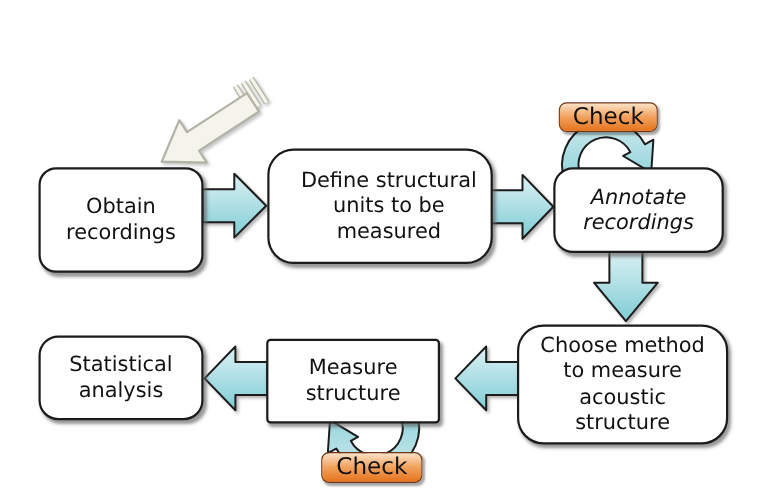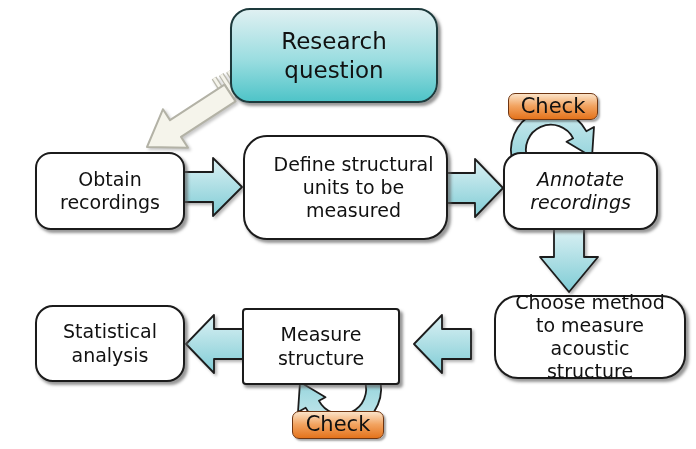--- a/index.html
+++ b/index.html
@@ -63,42 +63,38 @@
     </g>
 
     <g fill="url(#loopGrad)" stroke="#1c1c1c" stroke-width="1.8" stroke-linejoin="round">
       <path d="M 513.4 163.7 A 40 40 0 0 1 586.3 131.2 L 594 127 L 592 157 L 566.5 141.8
                L 573.1 138.3 A 25 25 0 0 0 527.5 158.6 Z"></path>
       <path d="M 513.4 163.7 A 40 40 0 0 1 586.3 131.2 L 594 127 L 592 157 L 566.5 141.8
                L 573.1 138.3 A 25 25 0 0 0 527.5 158.6 Z" transform="translate(892,539) rotate(180)"></path>
     </g>
   </svg>
 
-  <div class="node node-start" style="left:230px;top:8px;width:208px;height:95px;border-radius:20px;">
-    <span class="label">Research
-question</span>
-  </div>
 
-  <div class="node node-white" style="left:35px;top:152px;width:150px;height:78px;border-radius:16px;">
+  <div class="node node-white" style="left:35px;top:152px;width:150px;height:96px;border-radius:16px;">
     <span class="label">Obtain
 recordings</span>
   </div>
 
   <div class="node node-white" style="left:243px;top:135px;width:205px;height:105px;border-radius:24px;padding-left:16px;">
     <span class="label">Define structural
 units to be
 measured</span>
   </div>
 
   <div class="node node-white" style="left:503px;top:152px;width:155px;height:78px;border-radius:18px;font-style:italic;">
     <span class="label">Annotate
 recordings</span>
   </div>
 
-  <div class="node node-white" style="left:470px;top:295px;width:192px;height:84px;border-radius:24px;margin-left:24px;">
+  <div class="node node-white" style="left:470px;top:295px;width:192px;height:109px;border-radius:24px;">
     <span class="label">Choose method
 to measure
 acoustic
 structure</span>
   </div>
 
   <div class="node node-white" style="left:242px;top:308px;width:158px;height:77px;border-radius:4px;">
     <span class="label">Measure
 structure</span>
   </div>

